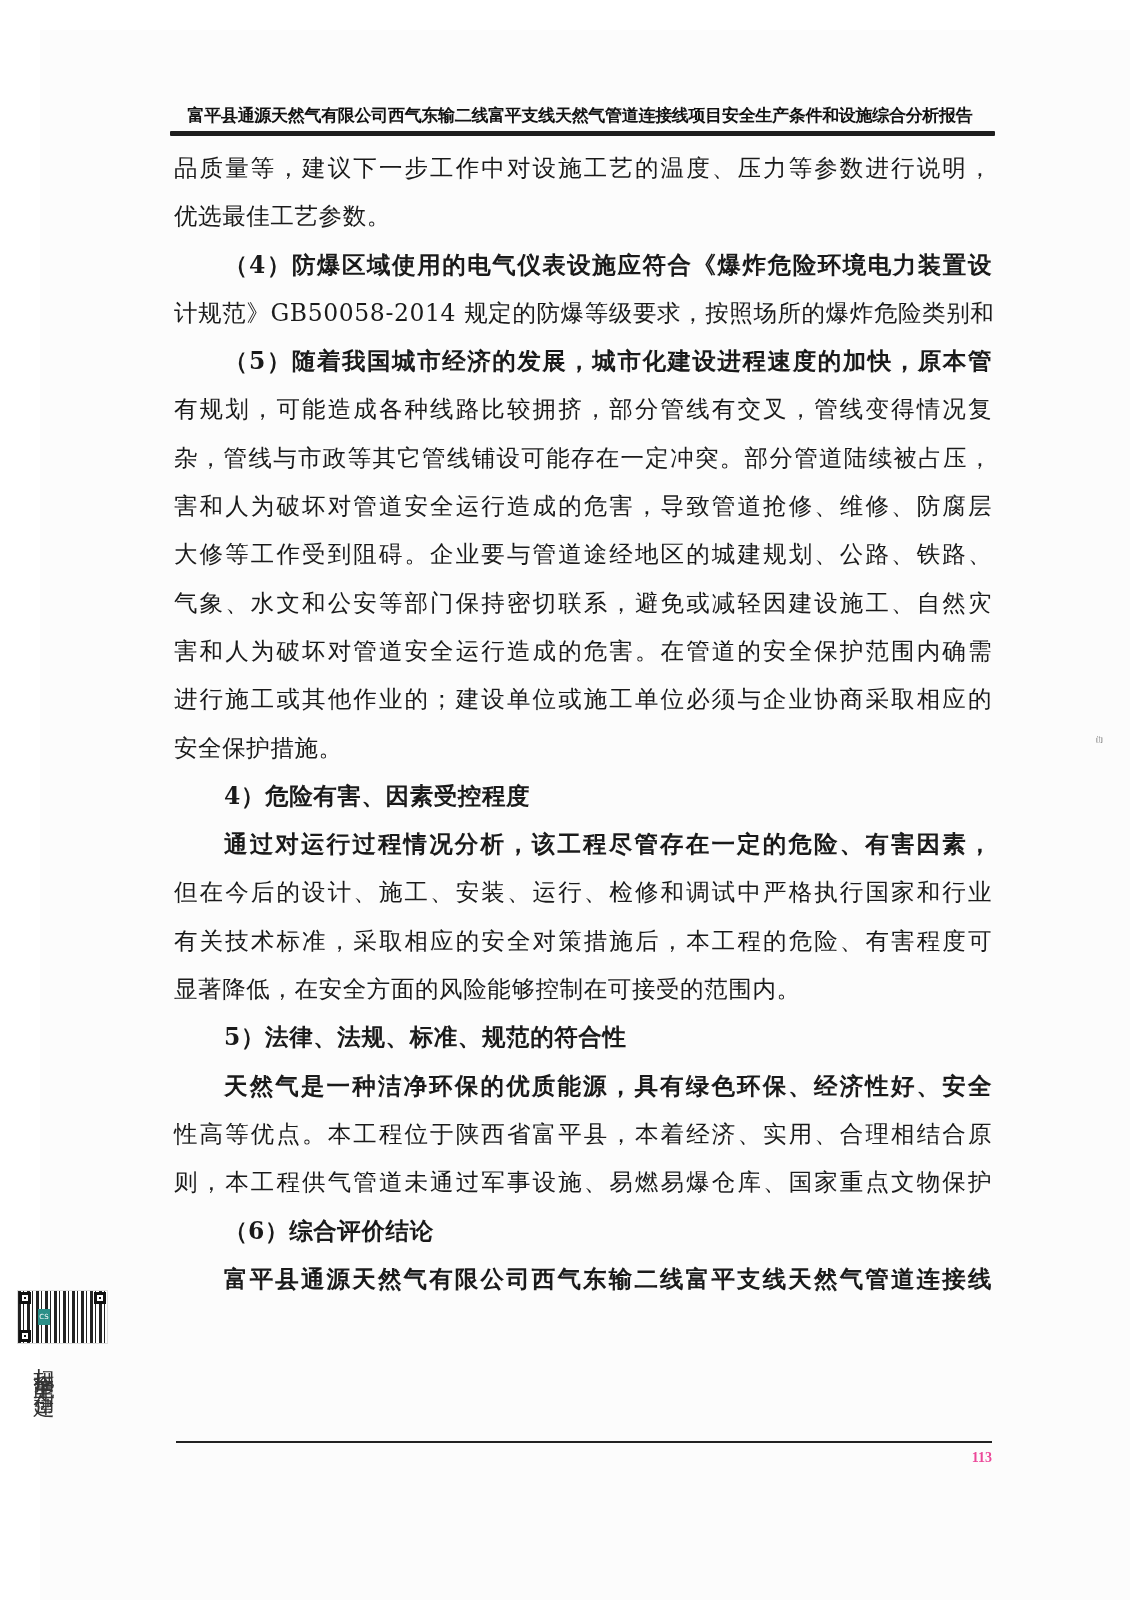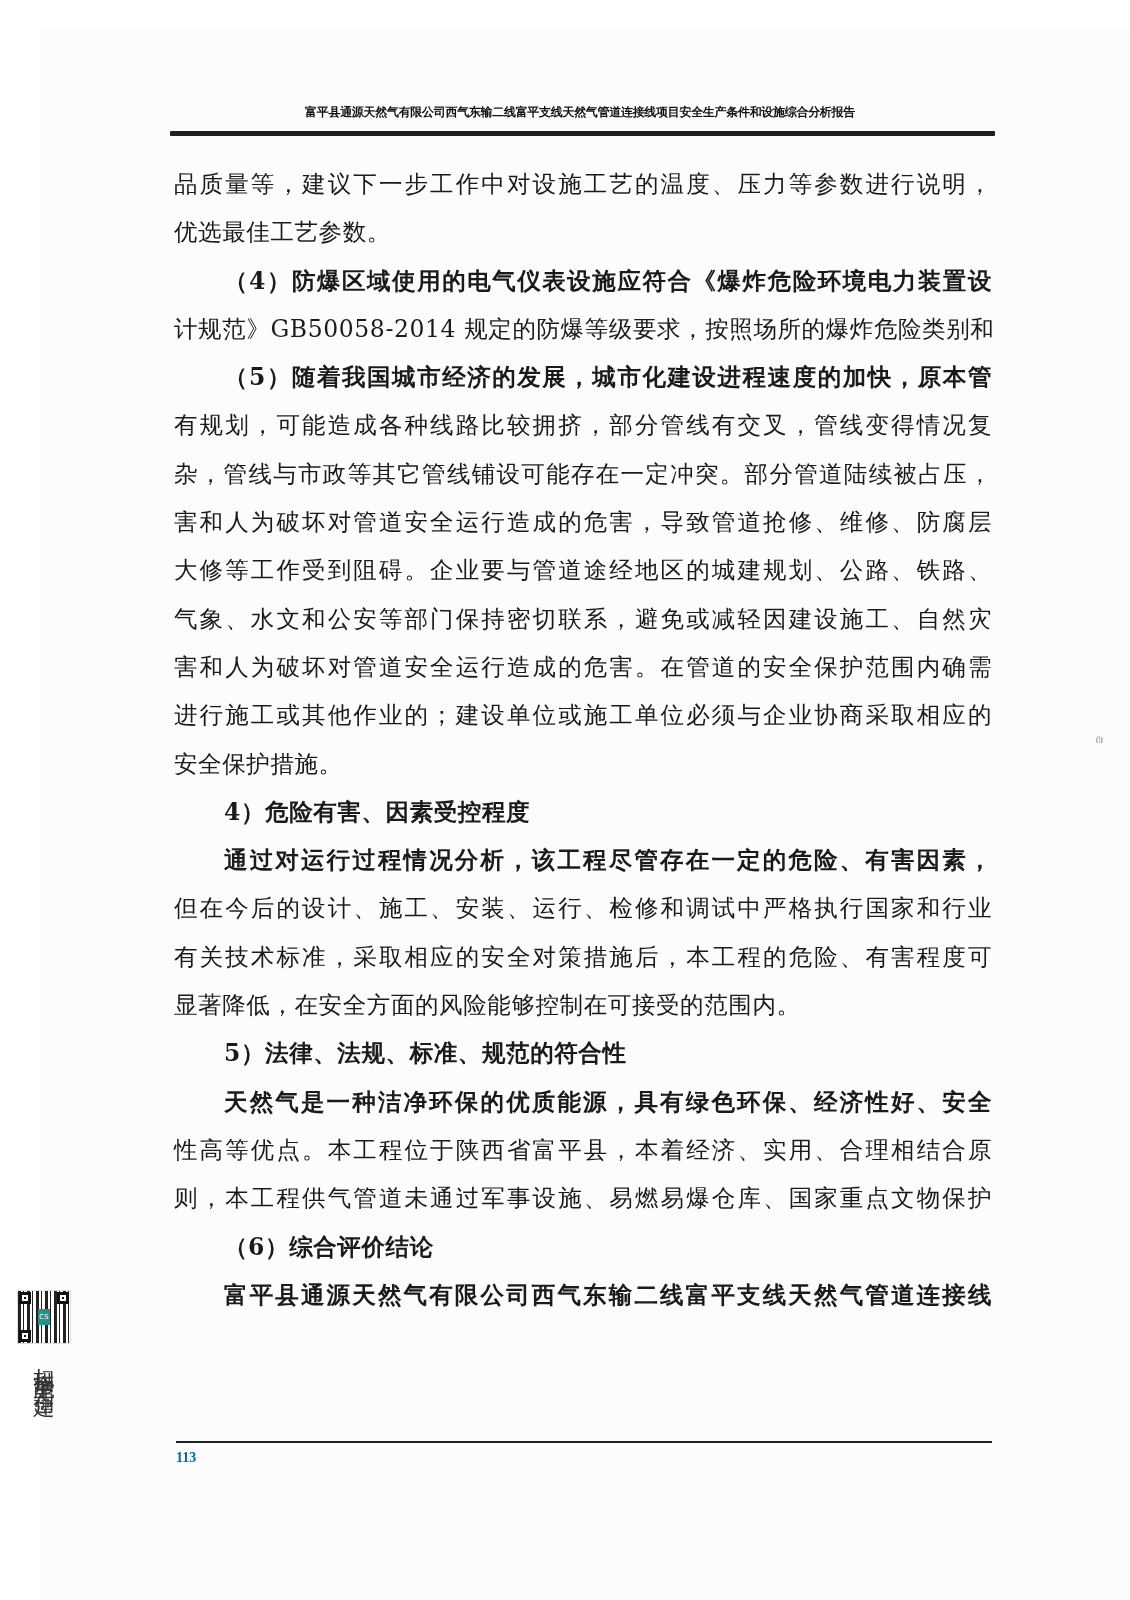--- a/index.html
+++ b/index.html
@@ -24,38 +24,38 @@
       background: #fcfcfc;
     }
     .running-header {
       position: absolute;
       left: 170px;
       top: 104px;
       width: 820px;
       text-align: center;
       font-family: "DejaVu Sans", "Liberation Sans", sans-serif;
       font-weight: bold;
-      font-size: 12px;
+      font-size: 17px;
       letter-spacing: -0.3px;
       color: #111;
       white-space: nowrap;
     }
     .header-rule {
       position: absolute;
       left: 170px;
       top: 131px;
       width: 825px;
       height: 5px;
       background: #1e1e1e;
       border-radius: 1px;
     }
     .body-text {
       position: absolute;
       left: 174px;
-      top: 160px;
+      top: 144px;
       width: 818px;
     }
     .line {
       height: 48.3px;
       line-height: 48.3px;
       font-size: 23.5px;
       white-space: nowrap;
       letter-spacing: 0.6px;
     }
     .line.indent { padding-left: 50px; font-weight: bold; }
@@ -69,25 +69,25 @@
       top: 1441px;
       width: 816px;
       height: 2px;
       background: #222;
     }
     .page-number {
       position: absolute;
       left: 176px;
       top: 1450px;
       width: 816px;
-      text-align: left;
+      text-align: right;
       font-family: "Liberation Serif", "DejaVu Serif", serif;
       font-weight: bold;
       font-size: 14px;
-      color: #0369a1;
+      color: #ec4899;
     }
     .scan-mark {
       position: absolute;
       left: 1094px;
       top: 730px;
       font-size: 7px;
       color: #888;
       writing-mode: vertical-rl;
     }
     .watermark {
@@ -98,20 +98,21 @@
     }
     .qr {
       width: 52px;
       height: 52px;
       margin-left: 3px;
       position: relative;
       background:
         repeating-linear-gradient(90deg, #222 0 3px, #fff 3px 5px, #222 5px 6px, #fff 6px 9px),
         #fff;
       border: 1px solid #ddd;
+      padding-left: 37px;
     }
     .qr .finder {
       position: absolute;
       width: 12px;
       height: 12px;
       border: 3px solid #111;
       background: #fff;
       box-sizing: border-box;
     }
     .qr .finder::after {

